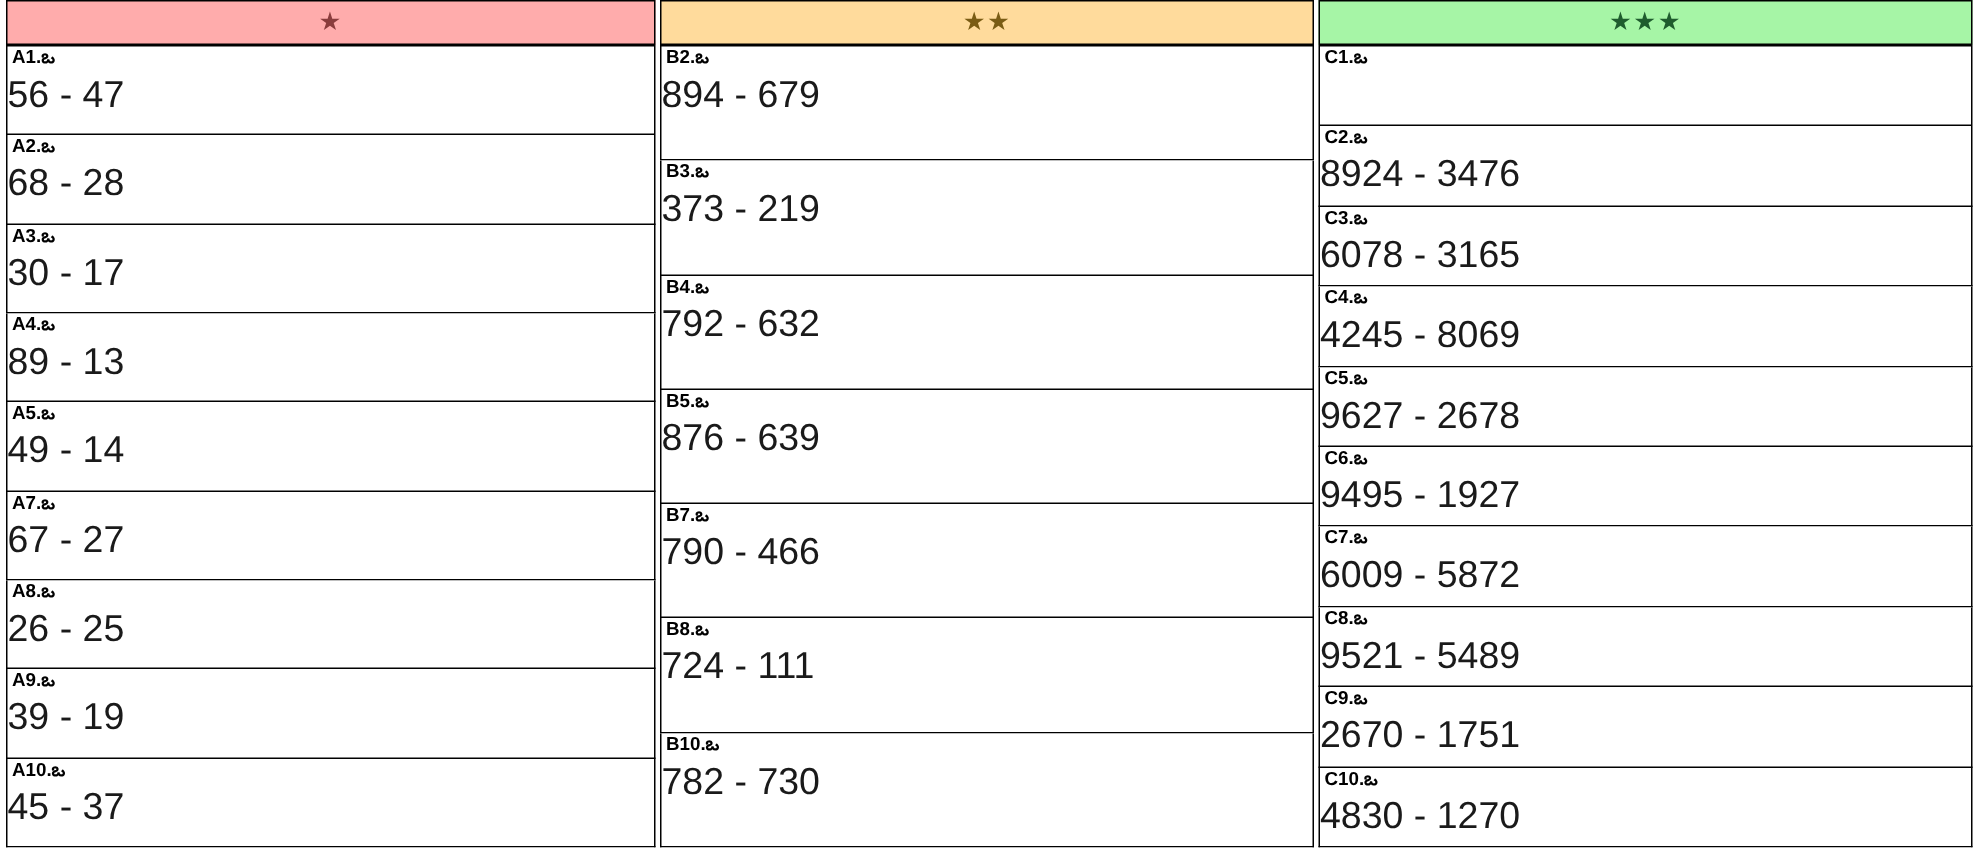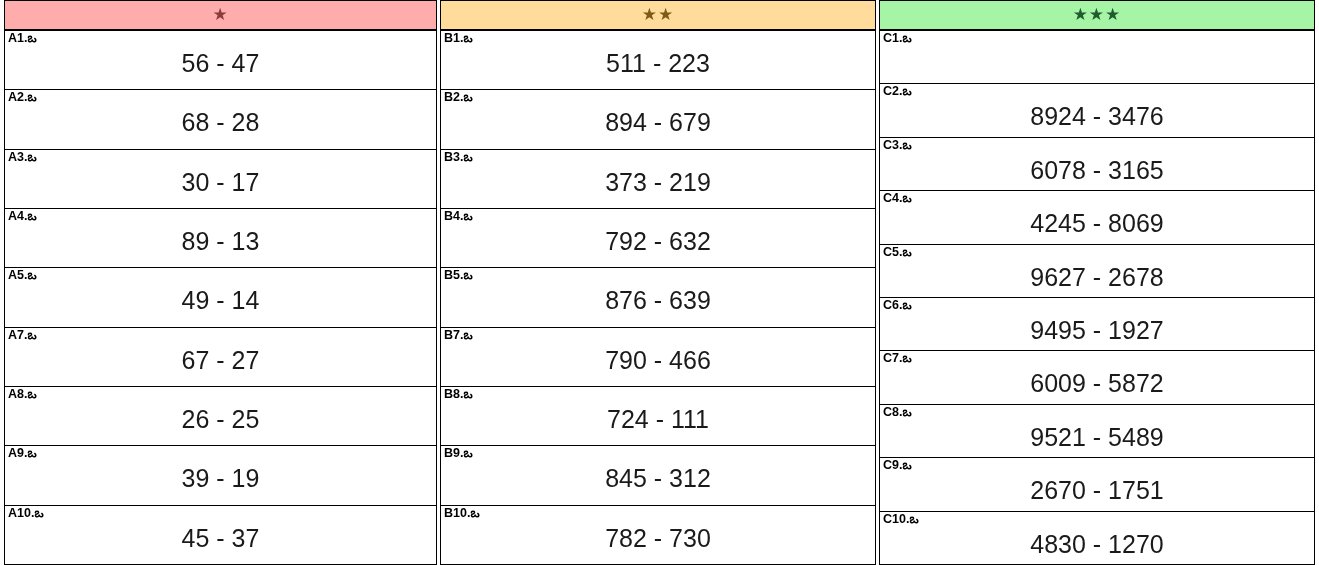--- a/index.html
+++ b/index.html
@@ -77,21 +77,21 @@
     color: #000000;
     line-height: 13px;
     white-space: nowrap;
   }
 
   .row-expr {
     position: absolute;
     left: 0;
     right: 0;
     top: 17px;
-    text-align: center;
+    text-align: left;
     font-size: 25px;
     color: #1a1a1a;
     line-height: 30px;
     white-space: nowrap;
   }
 </style>
 </head>
 <body>
 
 <div id="worksheet">
@@ -139,24 +139,20 @@
       </div>
     </div>
   </div>
 
   <div class="column col-1">
     <div class="header-cell" style="background: rgb(255, 219, 156);">
       <span class="stars" style="color: rgb(122, 92, 20);">★★</span>
     </div>
     <div class="rows">
       <div class="row-cell">
-        <span class="row-label">B1.ఒ</span>
-        <span class="row-expr">511 - 223</span>
-      </div>
-      <div class="row-cell">
         <span class="row-label">B2.ఒ</span>
         <span class="row-expr">894 - 679</span>
       </div>
       <div class="row-cell">
         <span class="row-label">B3.ఒ</span>
         <span class="row-expr">373 - 219</span>
       </div>
       <div class="row-cell">
         <span class="row-label">B4.ఒ</span>
         <span class="row-expr">792 - 632</span>
@@ -165,24 +161,20 @@
         <span class="row-label">B5.ఒ</span>
         <span class="row-expr">876 - 639</span>
       </div>
       <div class="row-cell">
         <span class="row-label">B7.ఒ</span>
         <span class="row-expr">790 - 466</span>
       </div>
       <div class="row-cell">
         <span class="row-label">B8.ఒ</span>
         <span class="row-expr">724 - 111</span>
-      </div>
-      <div class="row-cell">
-        <span class="row-label">B9.ఒ</span>
-        <span class="row-expr">845 - 312</span>
       </div>
       <div class="row-cell">
         <span class="row-label">B10.ఒ</span>
         <span class="row-expr">782 - 730</span>
       </div>
     </div>
   </div>
 
   <div class="column col-2">
     <div class="header-cell" style="background: rgb(166, 245, 166);">

